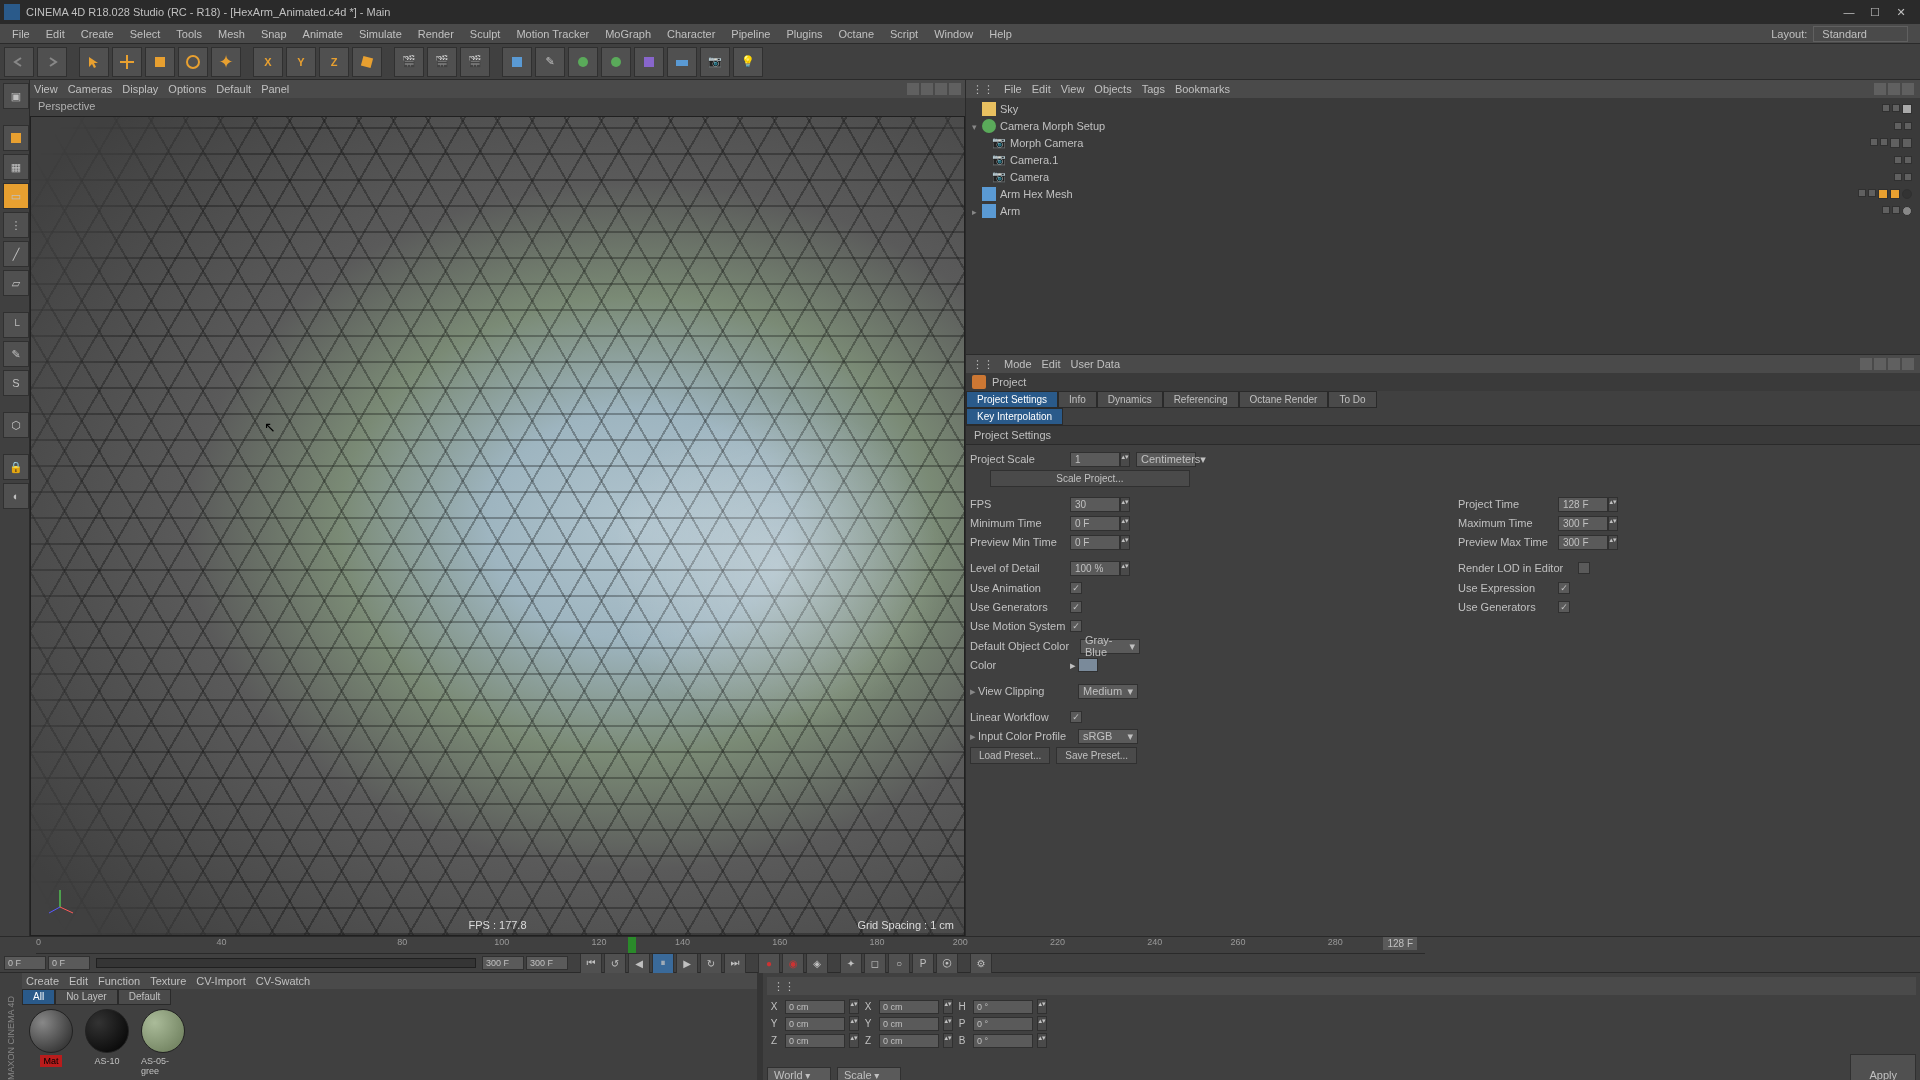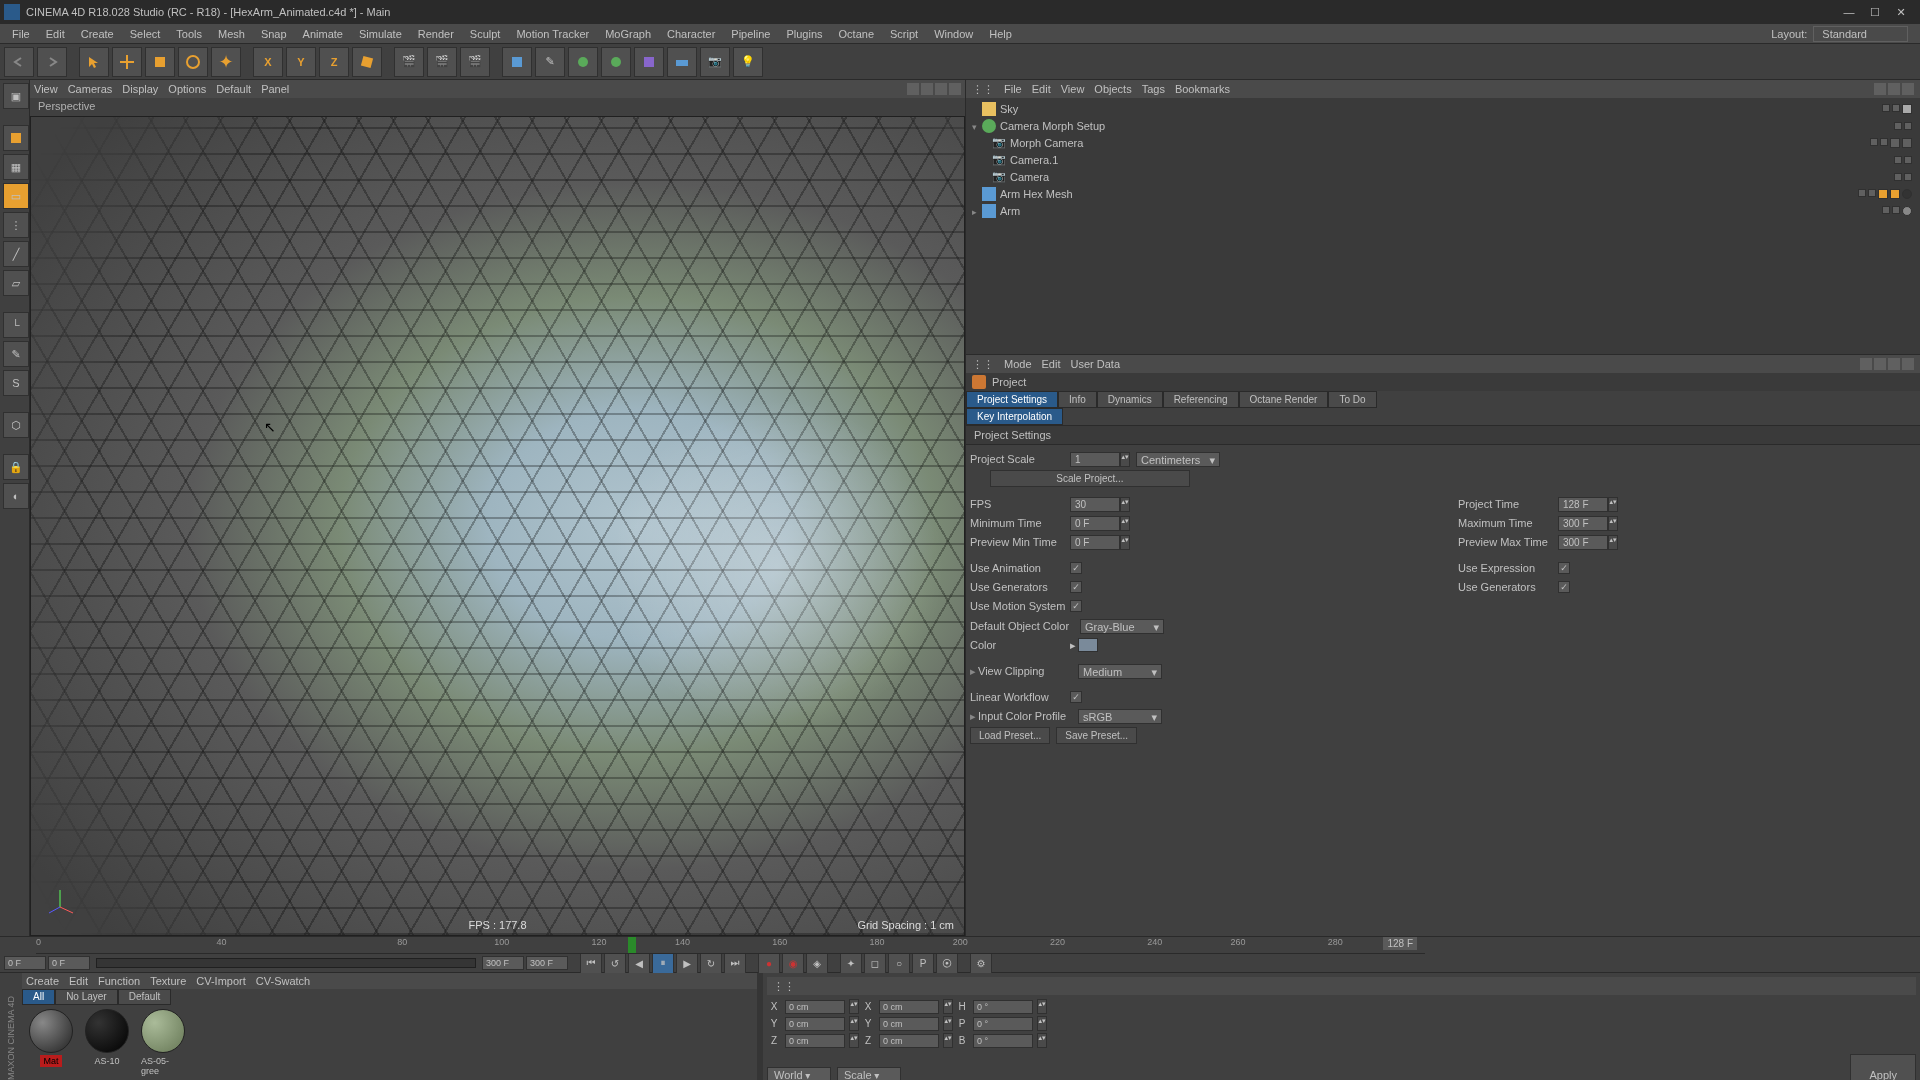--- a/index.html
+++ b/index.html
@@ -51,21 +51,21 @@
 .attrib-tabs{display:flex;flex-wrap:wrap}
 .atab{padding:2px 10px;background:#4a4a4a;border:1px solid #2a2a2a;cursor:pointer;font-size:10px}
 .atab.active{background:#2a5a8a;color:#fff}
 .attrib-section-title{background:#3a3a3a;padding:3px 8px;border-top:1px solid #2a2a2a;border-bottom:1px solid #2a2a2a}
 .attrib-body{flex:1;background:#404040;overflow:auto;padding:4px}
 .attrib-row{display:flex;align-items:center;height:18px;margin:1px 0}
 .attrib-label{width:100px;color:#c0c0c0}
 .attrib-field{background:#5a5a5a;border:1px solid #303030;padding:1px 4px;width:50px;height:15px;font-size:10px}
 .attrib-spin{width:10px;height:15px;background:#4a4a4a;border:1px solid #303030;font-size:7px;line-height:7px;text-align:center}
 .attrib-check{width:12px;height:12px;border:1px solid #303030;background:#5a5a5a;display:flex;align-items:center;justify-content:center;font-size:9px}
-.attrib-dropdown{background:#5a5a5a;border:1px solid #303030;padding:1px 4px;width:84px;height:15px;font-size:10px;display:flex;justify-content:space-between}
+.attrib-dropdown{background:#5a5a5a;border:1px solid #303030;padding:1px 4px;width:60px;height:15px;font-size:10px;display:flex;align-items:center;justify-content:space-between}
 .attrib-btn{background:#4a4a4a;border:1px solid #303030;padding:2px 8px;cursor:pointer;font-size:10px}
 .timeline-area{height:36px;background:#404040;border-top:1px solid #2a2a2a;display:flex;flex-direction:column}
 .timeline-ruler{height:18px;background:#404040;position:relative;border-bottom:1px solid #2a2a2a;margin-left:36px;margin-right:495px}
 .ruler-tick{position:absolute;top:0;font-size:9px;color:#999}
 .playhead{position:absolute;top:0;width:8px;height:16px;background:#2a8a2a}
 .frame-box{position:absolute;right:8px;top:0;background:#5a5a5a;padding:1px 4px;font-size:10px}
 .timeline-controls{height:18px;display:flex;align-items:center;padding:0 4px;gap:2px}
 .tc-field{background:#5a5a5a;border:1px solid #303030;width:42px;height:14px;font-size:9px;padding:0 3px}
 .tc-slider{flex:0 0 380px;height:10px;background:#353535;border:1px solid #202020;margin:0 4px}
 .tc-btn{width:22px;height:22px;background:#505050;border:1px solid #303030;display:flex;align-items:center;justify-content:center;cursor:pointer;font-size:10px}
@@ -434,20 +434,35 @@
             <div class="attrib-row">
                 <span class="attrib-label">Preview Max Time</span>
                 <input class="attrib-field" value="300 F" style="">
                 <span class="attrib-spin">▴▾</span>
               </div>
           </div>
         </div>
         <div style="height:6px"></div>
         <div style="display:flex;gap:30px">
           <div style="flex:1">
+              <div class="attrib-row">
+                <span class="attrib-label">Level of Detail</span>
+                <input class="attrib-field" value="100 %" style="">
+                <span class="attrib-spin">▴▾</span>
+              </div>
+            </div>
+          <div style="flex:1">
+              <div class="attrib-row">
+                <span class="attrib-label" style="width:120px">Render LOD in Editor</span>
+                <span class="attrib-check"></span>
+              </div>
+            </div>
+        </div>
+        <div style="display:flex;gap:30px">
+          <div style="flex:1">
             <div class="attrib-row">
                 <span class="attrib-label">Use Animation</span>
                 <span class="attrib-check">✓</span>
               </div>
             <div class="attrib-row">
                 <span class="attrib-label">Use Generators</span>
                 <span class="attrib-check">✓</span>
               </div>
             <div class="attrib-row">
                 <span class="attrib-label">Use Motion System</span>

